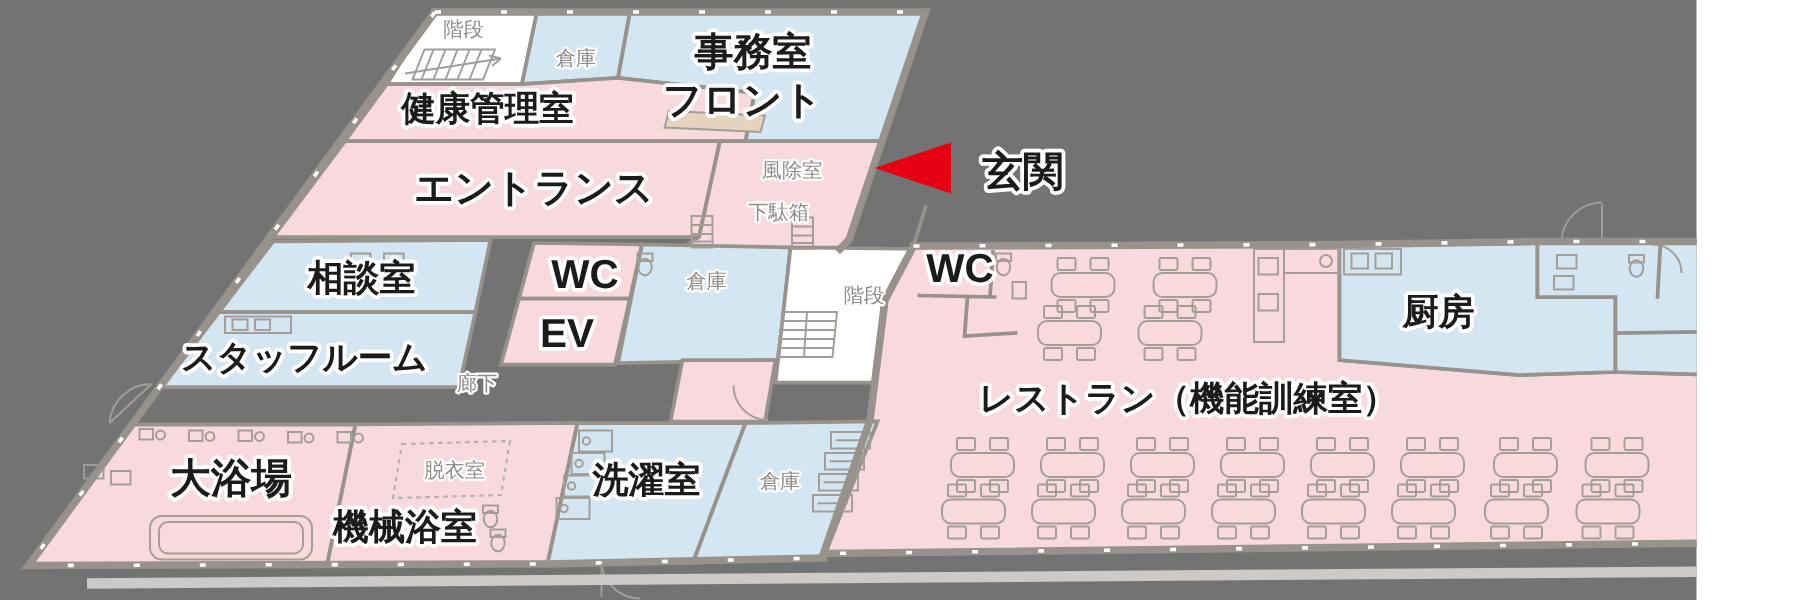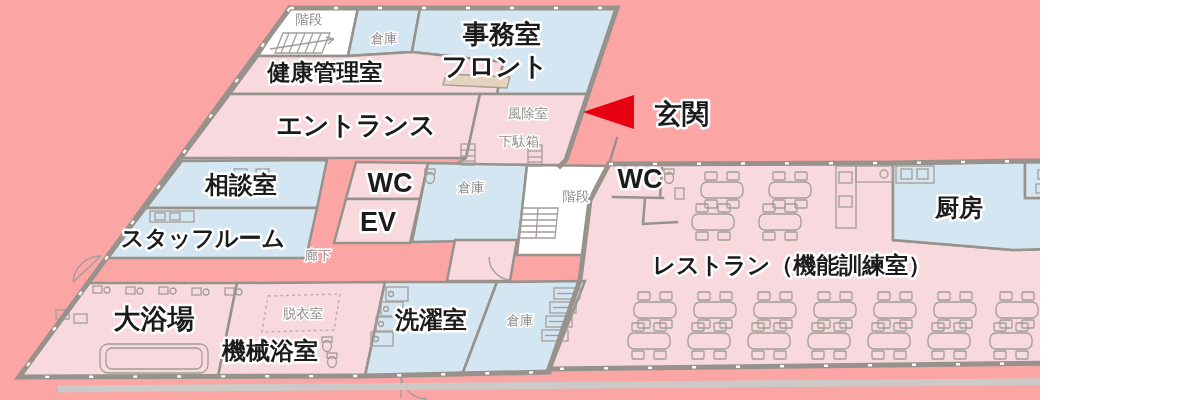--- a/index.html
+++ b/index.html
@@ -1,16 +1,16 @@
 <!DOCTYPE html>
 <html><head>
 <meta charset="utf-8">
 <style>
   html,body{margin:0;padding:0;background:#fff;}
-  .stage{position:relative;width:1040px;height:400px;background:#fca5a5;overflow:hidden;}
+  .stage{position:relative;width:1131px;height:400px;background:#737373;overflow:hidden;}
   svg{display:block;}
   text{font-family:"Liberation Sans","DejaVu Sans",sans-serif;text-anchor:middle;}
   .big{font-weight:bold;fill:#1b1b1b;stroke:#ffffff;stroke-width:5px;paint-order:stroke;stroke-linejoin:round;}
   .f27{font-size:27px;} .f26{font-size:26px;} .f24{font-size:24px;} .f23{font-size:23px;}
   .sm{font-size:13.5px;fill:#8e8b88;stroke:#ffffff;stroke-width:3px;paint-order:stroke;stroke-linejoin:round;}
   .room{stroke:#97928b;stroke-width:2.5;stroke-linejoin:miter;}
   .pink{fill:#f8dade;} .blue{fill:#d3e6f1;} .white{fill:#ffffff;}
   .wall{fill:none;stroke:#97928b;stroke-width:5;stroke-linecap:square;}
   .wall2{fill:none;stroke:#97928b;stroke-width:2.5;stroke-linecap:square;}
   .fix{fill:none;stroke:#a39d98;stroke-width:1.3;}

